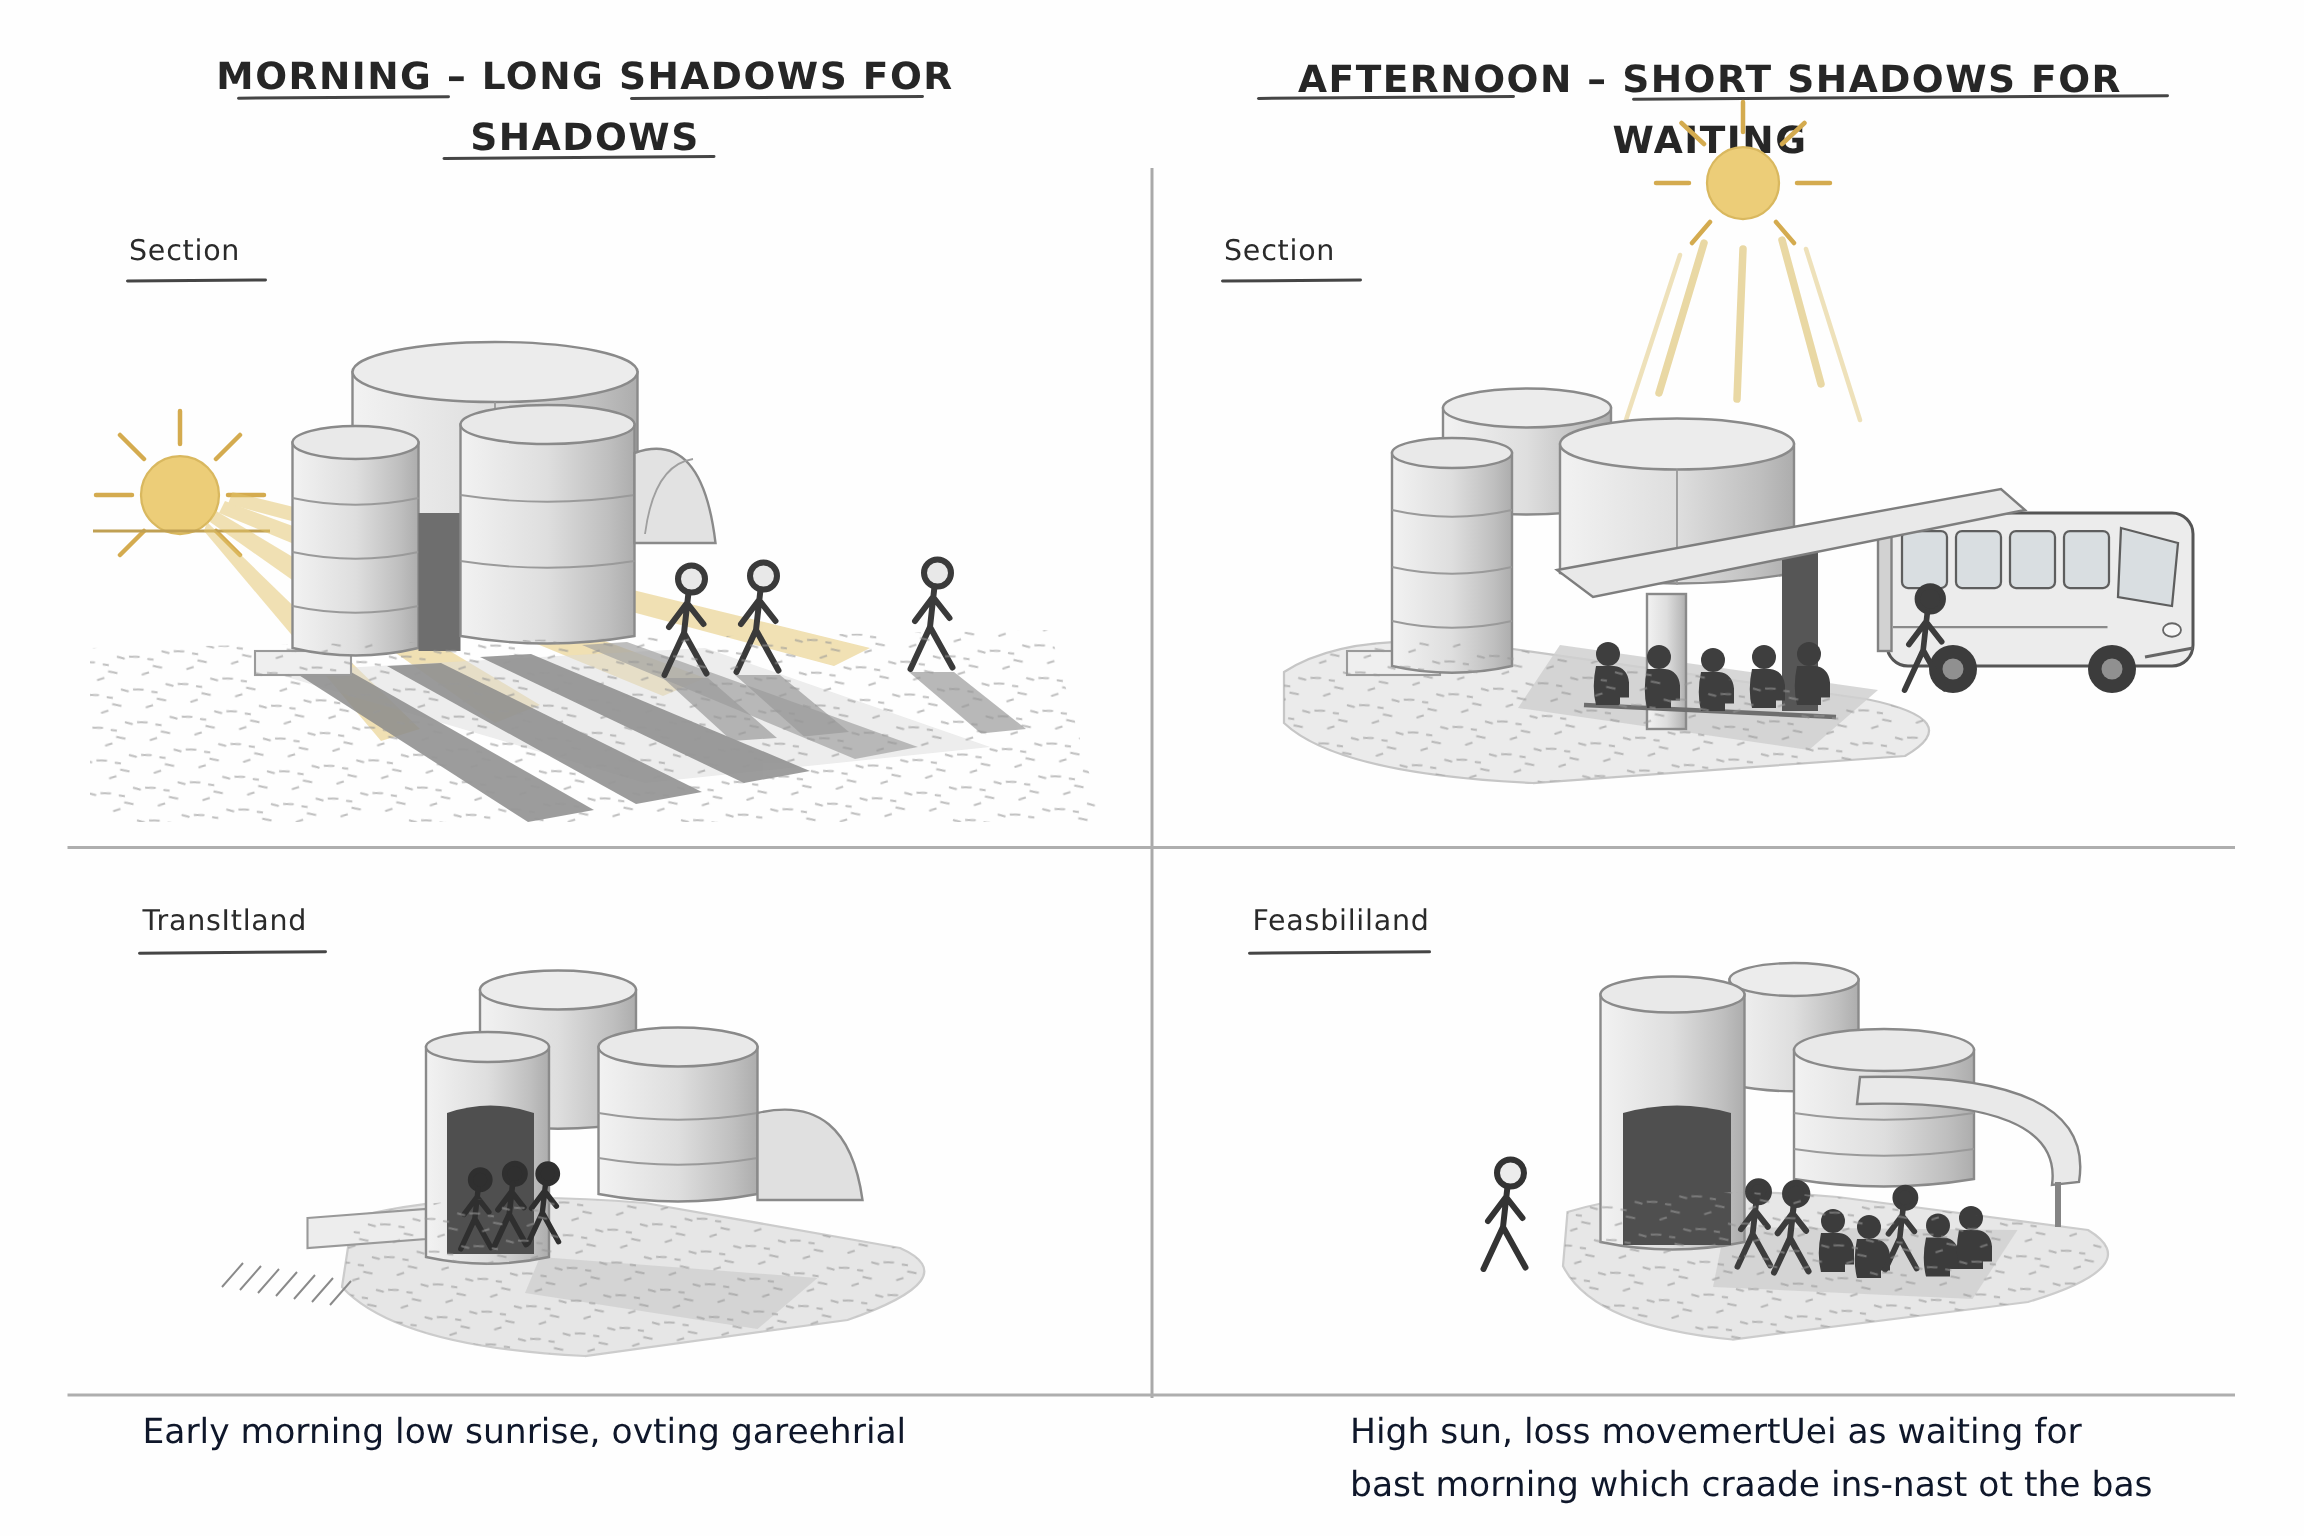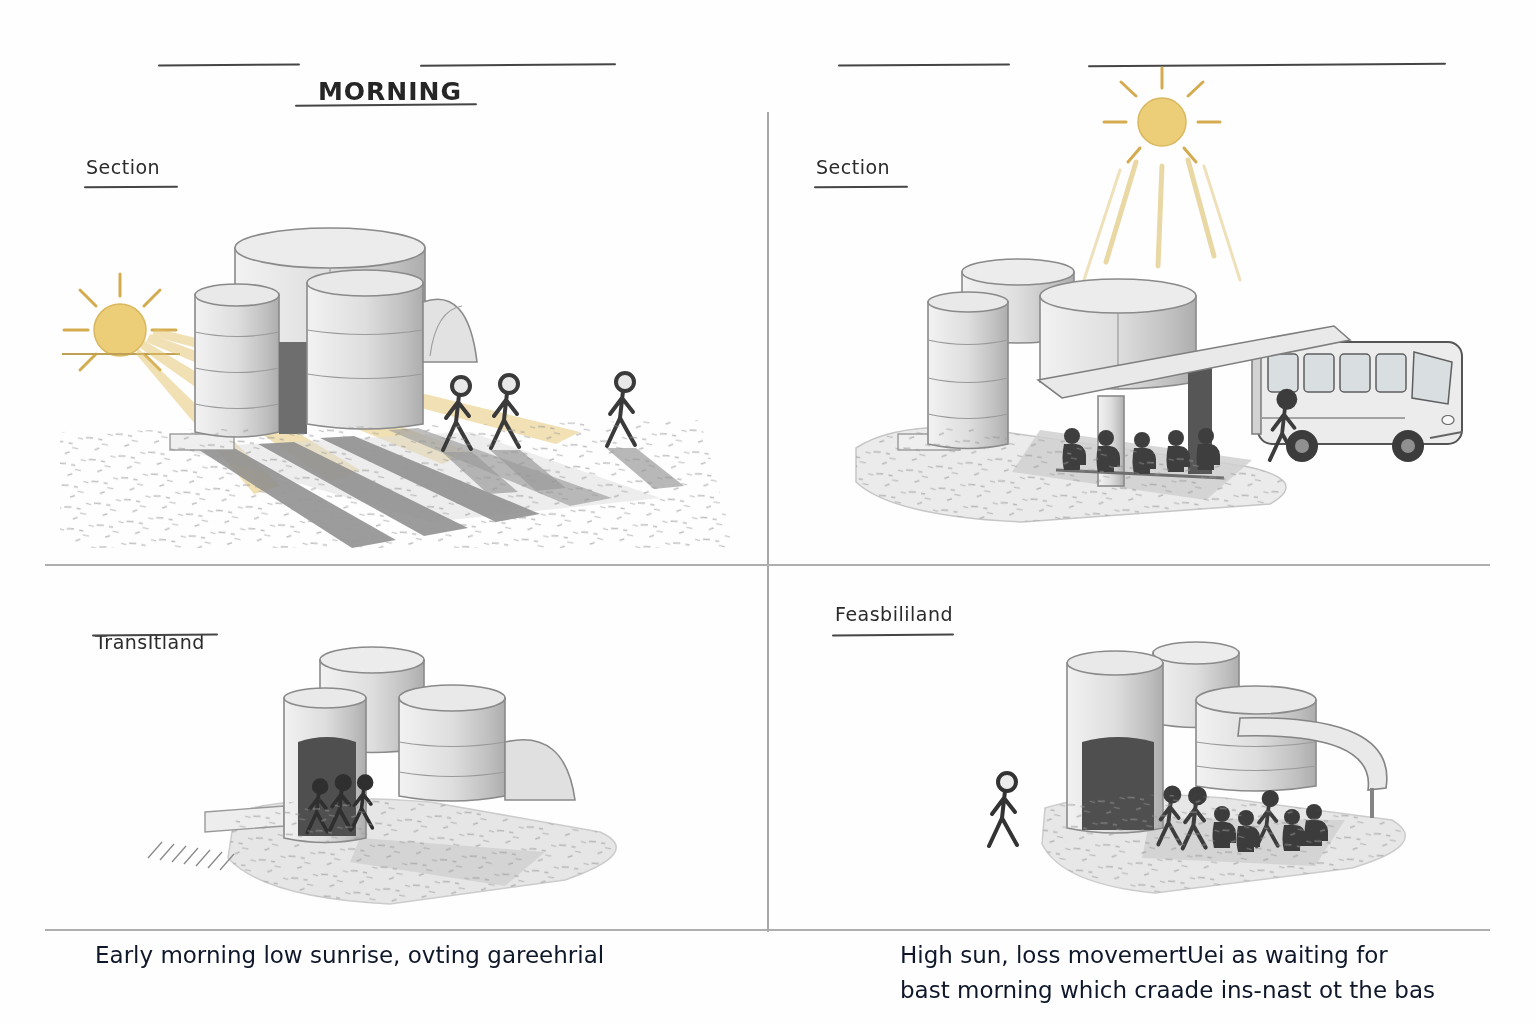--- a/index.html
+++ b/index.html
@@ -13,37 +13,40 @@
   .div-v{position:absolute;width:2px;background:#a9a9a9}
   .div-h{position:absolute;height:2px;background:#aeaeae}
   svg.illus{position:absolute;left:0;top:0;pointer-events:none}
 </style>
 </head>
 <body>
 
 <div class="canvas">
 
   <div class="title" style="left:120px;top:30px;width:540px">
-    <br>
-    <span>MORNING</span>
+    <span>MORNING – LONG SHADOWS FOR</span><br>
+    <span>SHADOWS</span>
+  </div>
+  <div class="title" style="left:820px;top:32px;width:640px">
+    <span>AFTERNOON – SHORT SHADOWS FOR WAITING</span>
   </div>
 
   <div class="uline" style="left:158px;top:64px;width:142px"></div>
   <div class="uline" style="left:420px;top:64px;width:196px"></div>
   <div class="uline" style="left:295px;top:104px;width:182px"></div>
   <div class="uline" style="left:838px;top:64px;width:172px"></div>
   <div class="uline" style="left:1088px;top:64px;width:358px"></div>
 
   <div class="plabel" style="left:86px;top:156px">Section</div>
   <div class="uline" style="left:84px;top:186px;width:94px"></div>
 
   <div class="plabel" style="left:816px;top:156px">Section</div>
   <div class="uline" style="left:814px;top:186px;width:94px"></div>
 
-  <div class="plabel" style="left:95px;top:631px">TransItland</div>
+  <div class="plabel" style="left:95px;top:603px">TransItland</div>
   <div class="uline" style="left:92px;top:634px;width:126px"></div>
 
   <div class="plabel" style="left:835px;top:603px">Feasbililand</div>
   <div class="uline" style="left:832px;top:634px;width:122px"></div>
 
   <div class="div-v" style="left:767px;top:112px;height:820px"></div>
   <div class="div-h" style="left:45px;top:564px;width:1445px"></div>
   <div class="div-h" style="left:45px;top:929px;width:1445px"></div>
 
   <div class="caption" style="left:95px;top:938px;width:600px">

